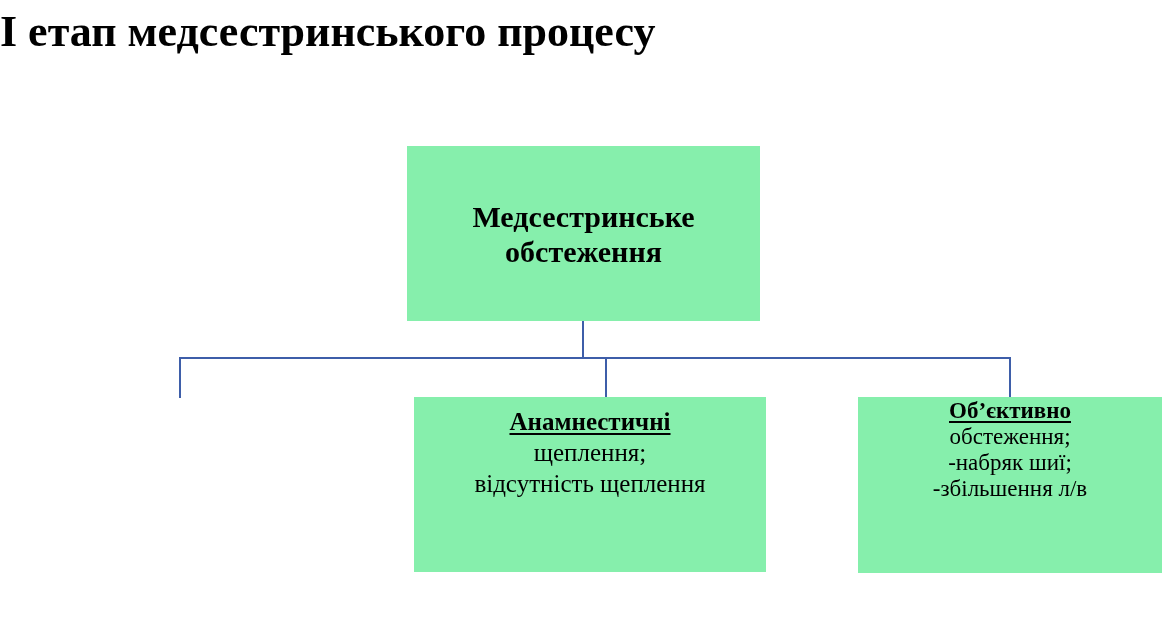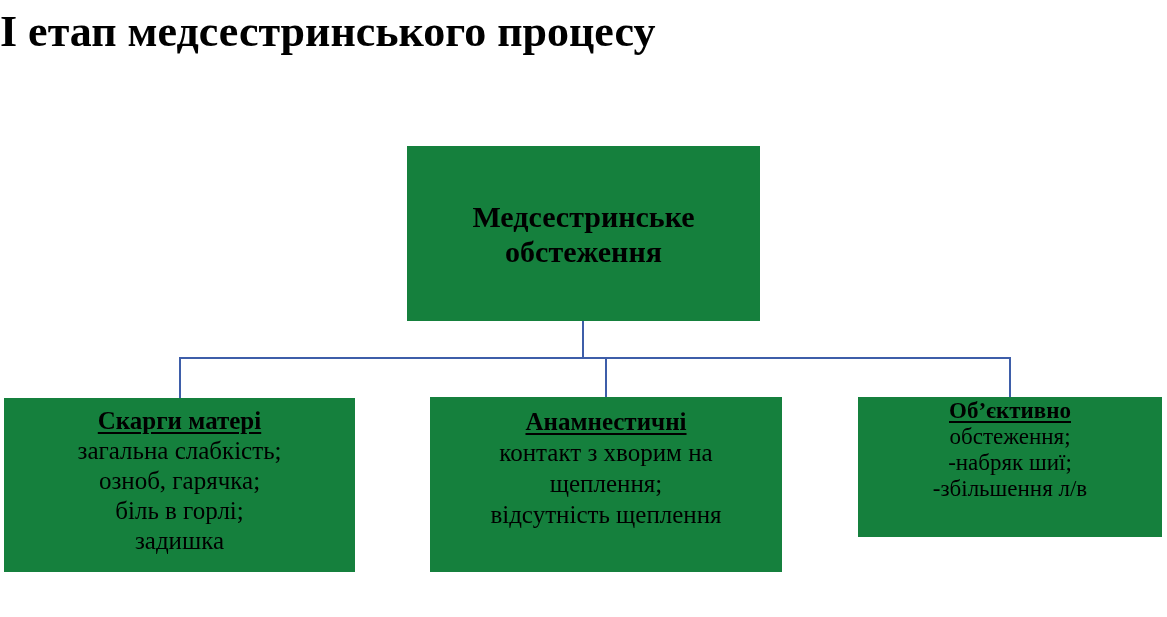--- a/index.html
+++ b/index.html
@@ -22,21 +22,21 @@
     left: 0;
     width: 100%;
     margin: 0;
     text-align: left;
     font-size: 44px;
     font-weight: bold;
     letter-spacing: 0px;
   }
   .box {
     position: absolute;
-    background: #15803d;
+    background: #86efac;
     box-sizing: border-box;
     text-align: center;
     color: #000000;
   }
   .box-root {
     left: 407px;
     top: 146px;
     width: 353px;
     height: 175px;
     display: flex;
@@ -51,33 +51,33 @@
   .box-child-1 {
     left: 4px;
     top: 398px;
     width: 351px;
     height: 174px;
     padding-top: 8px;
     font-size: 25px;
     line-height: 30px;
   }
   .box-child-2 {
-    left: 430px;
+    left: 414px;
     top: 397px;
     width: 352px;
     height: 175px;
     padding-top: 9px;
     font-size: 25px;
     line-height: 31px;
   }
   .box-child-3 {
     left: 858px;
     top: 397px;
     width: 304px;
-    height: 140px;
+    height: 176px;
     padding-top: 1px;
     font-size: 23px;
     line-height: 26px;
   }
   .heading-line {
     font-weight: bold;
     text-decoration: underline;
     text-decoration-thickness: 2px;
     text-underline-offset: 3px;
   }
@@ -107,31 +107,23 @@
   <div class="connector conn-drop-middle"></div>
   <div class="connector conn-drop-right"></div>
 
   <div class="box box-root">
     <div class="root-text">
       <div>Медсестринське</div>
       <div>обстеження</div>
     </div>
   </div>
 
-  <div class="box box-child-1">
-    <div class="heading-line">Скарги матері</div>
-    <div class="body-line">загальна слабкість;</div>
-    <div class="body-line">озноб, гарячка;</div>
-    <div class="body-line">біль в горлі;</div>
-    <div class="body-line">задишка</div>
-  </div>
 
   <div class="box box-child-2">
     <div class="heading-line">Анамнестичні</div>
-    <div class="body-line">контакт з хворим на</div>
     <div class="body-line">щеплення;</div>
     <div class="body-line">відсутність щеплення</div>
   </div>
 
   <div class="box box-child-3">
     <div class="heading-line">Об’єктивно</div>
     <div class="body-line">обстеження;</div>
     <div class="body-line">-набряк шиї;</div>
     <div class="body-line">-збільшення л/в</div>
   </div>

